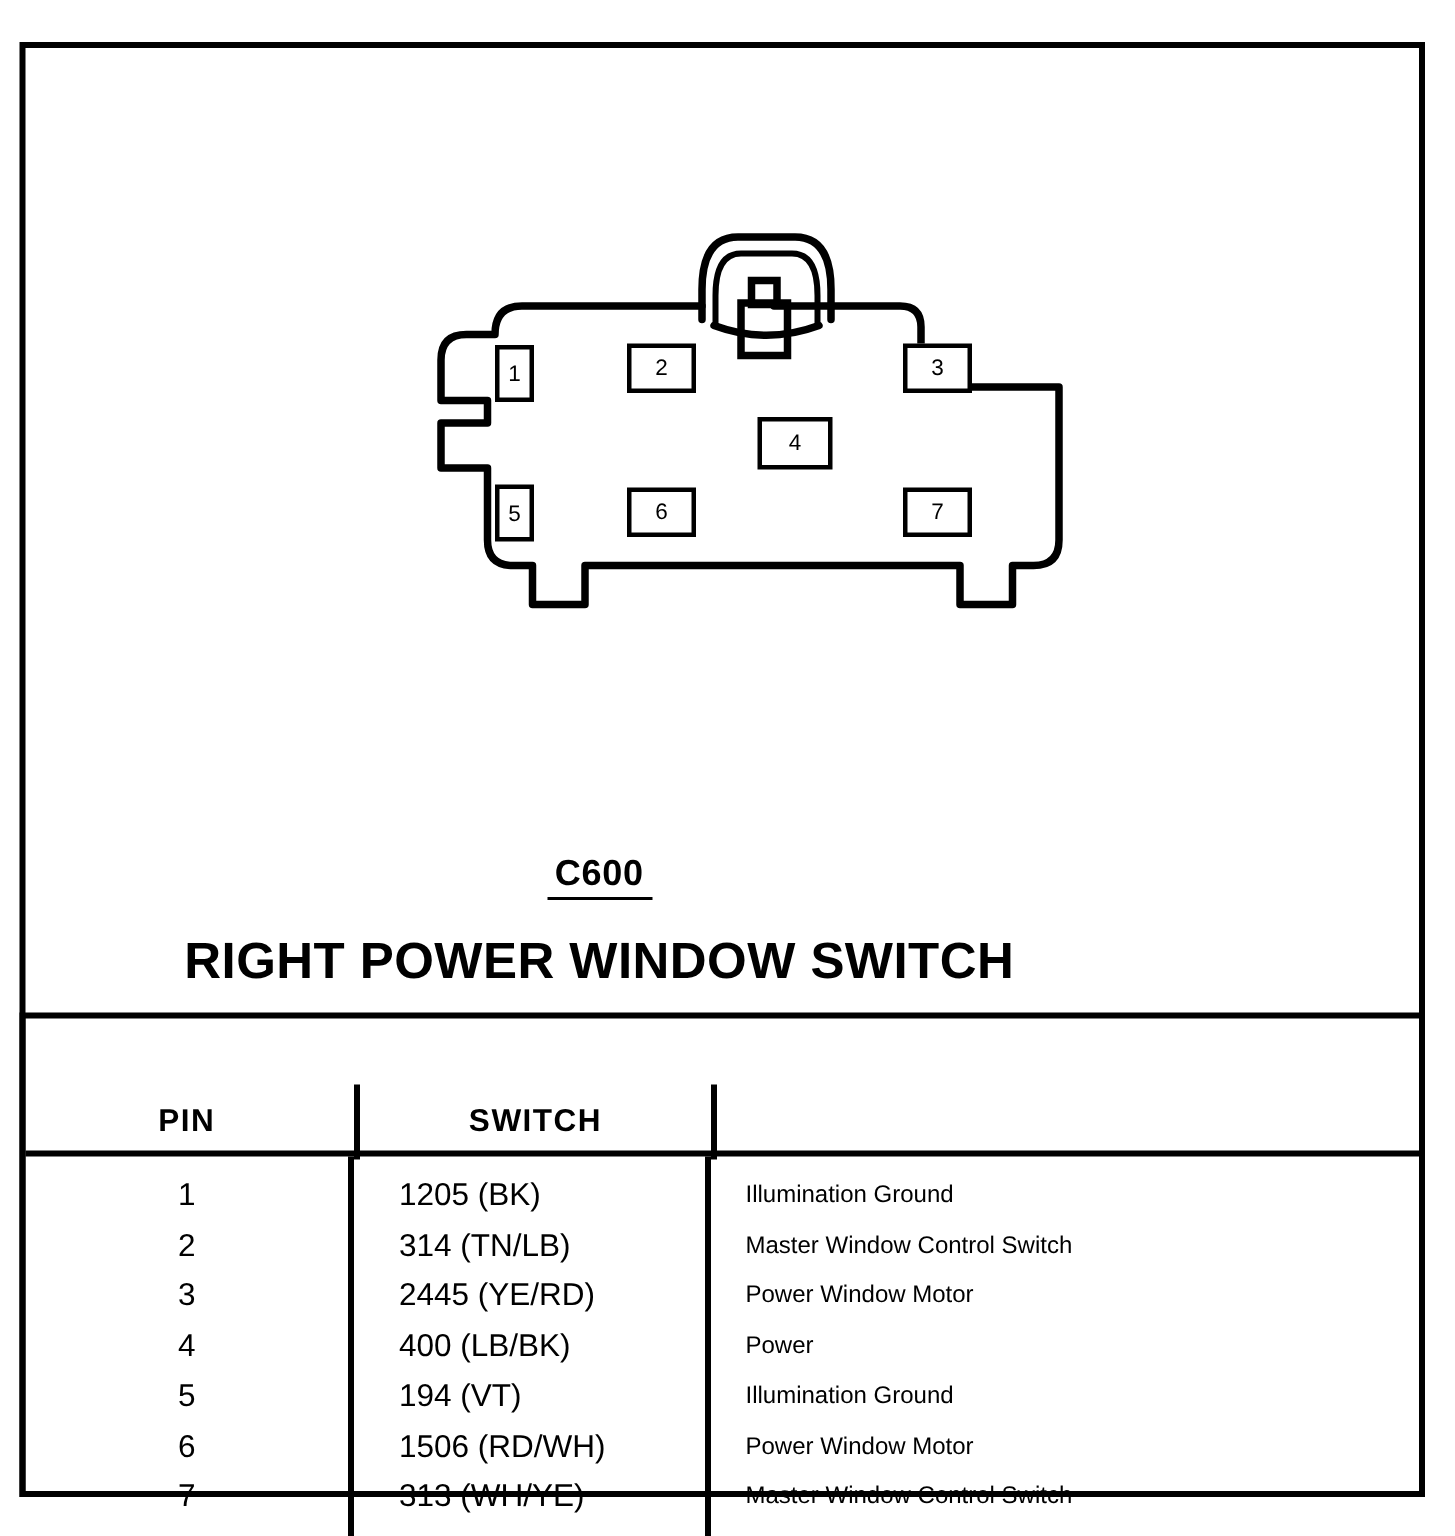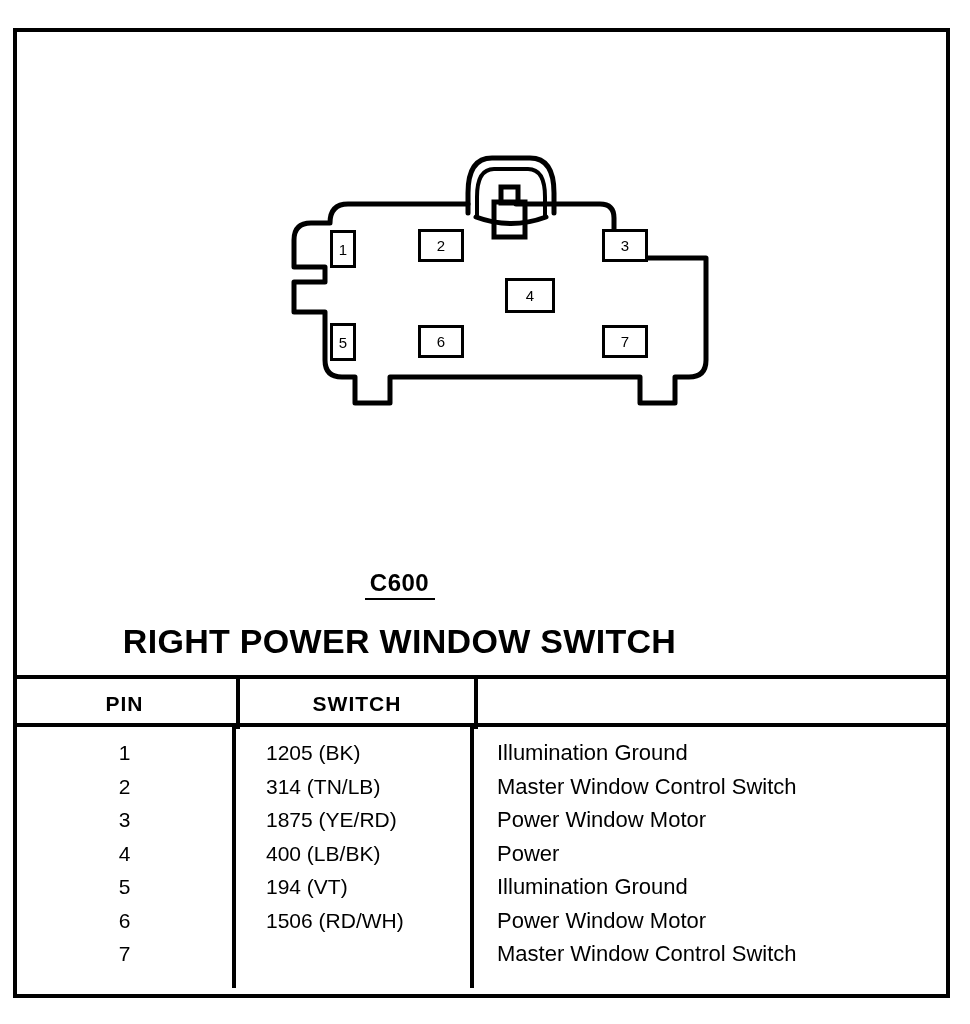--- a/index.html
+++ b/index.html
@@ -99,20 +99,21 @@
     border-top: 4px solid #000;
     border-left: 4px solid #000;
     border-right: 4px solid #000;
     border-bottom: 4px solid #000;
   }
   #table-head {
     position: relative;
     height: 48px;
     box-sizing: border-box;
     border-bottom: 4px solid #000;
+    margin-top: 44px;
   }
   .head-cell {
     position: absolute;
     top: 0;
     height: 50px;
     display: flex;
     align-items: center;
     justify-content: center;
     font-size: 21px;
     font-weight: bold;
@@ -158,21 +159,21 @@
     font-size: 21px;
     line-height: 33.5px;
   }
   .cell-desc {
     position: absolute;
     left: 457px;
     width: 472px;
     padding-left: 23px;
     box-sizing: border-box;
     text-align: left;
-    font-size: 22px;
+    font-size: 16px;
     line-height: 33.5px;
   }
   #rows-wrap { padding-top: 9px; }
 </style>
 </head>
 <body>
 
 <div id="page">
 
   <div id="page-frame"></div>
@@ -287,40 +288,41 @@
             <div class="cell-circuit">1205 (BK)</div>
             <div class="cell-desc">Illumination Ground</div>
           </div>
           <div class="row">
             <div class="cell-pin">2</div>
             <div class="cell-circuit">314 (TN/LB)</div>
             <div class="cell-desc">Master Window Control Switch</div>
           </div>
           <div class="row">
             <div class="cell-pin">3</div>
-            <div class="cell-circuit">1875 (YE/RD)</div>
+            <div class="cell-circuit">2445 (YE/RD)</div>
             <div class="cell-desc">Power Window Motor</div>
           </div>
           <div class="row">
             <div class="cell-pin">4</div>
             <div class="cell-circuit">400 (LB/BK)</div>
             <div class="cell-desc">Power</div>
           </div>
           <div class="row">
             <div class="cell-pin">5</div>
             <div class="cell-circuit">194 (VT)</div>
             <div class="cell-desc">Illumination Ground</div>
           </div>
           <div class="row">
             <div class="cell-pin">6</div>
             <div class="cell-circuit">1506 (RD/WH)</div>
             <div class="cell-desc">Power Window Motor</div>
           </div>
           <div class="row">
             <div class="cell-pin">7</div>
+            <div class="cell-circuit">313 (WH/YE)</div>
             <div class="cell-desc">Master Window Control Switch</div>
           </div>
         </div>
     </div>
 
   </div>
 
 </div>
 
 </body></html>

